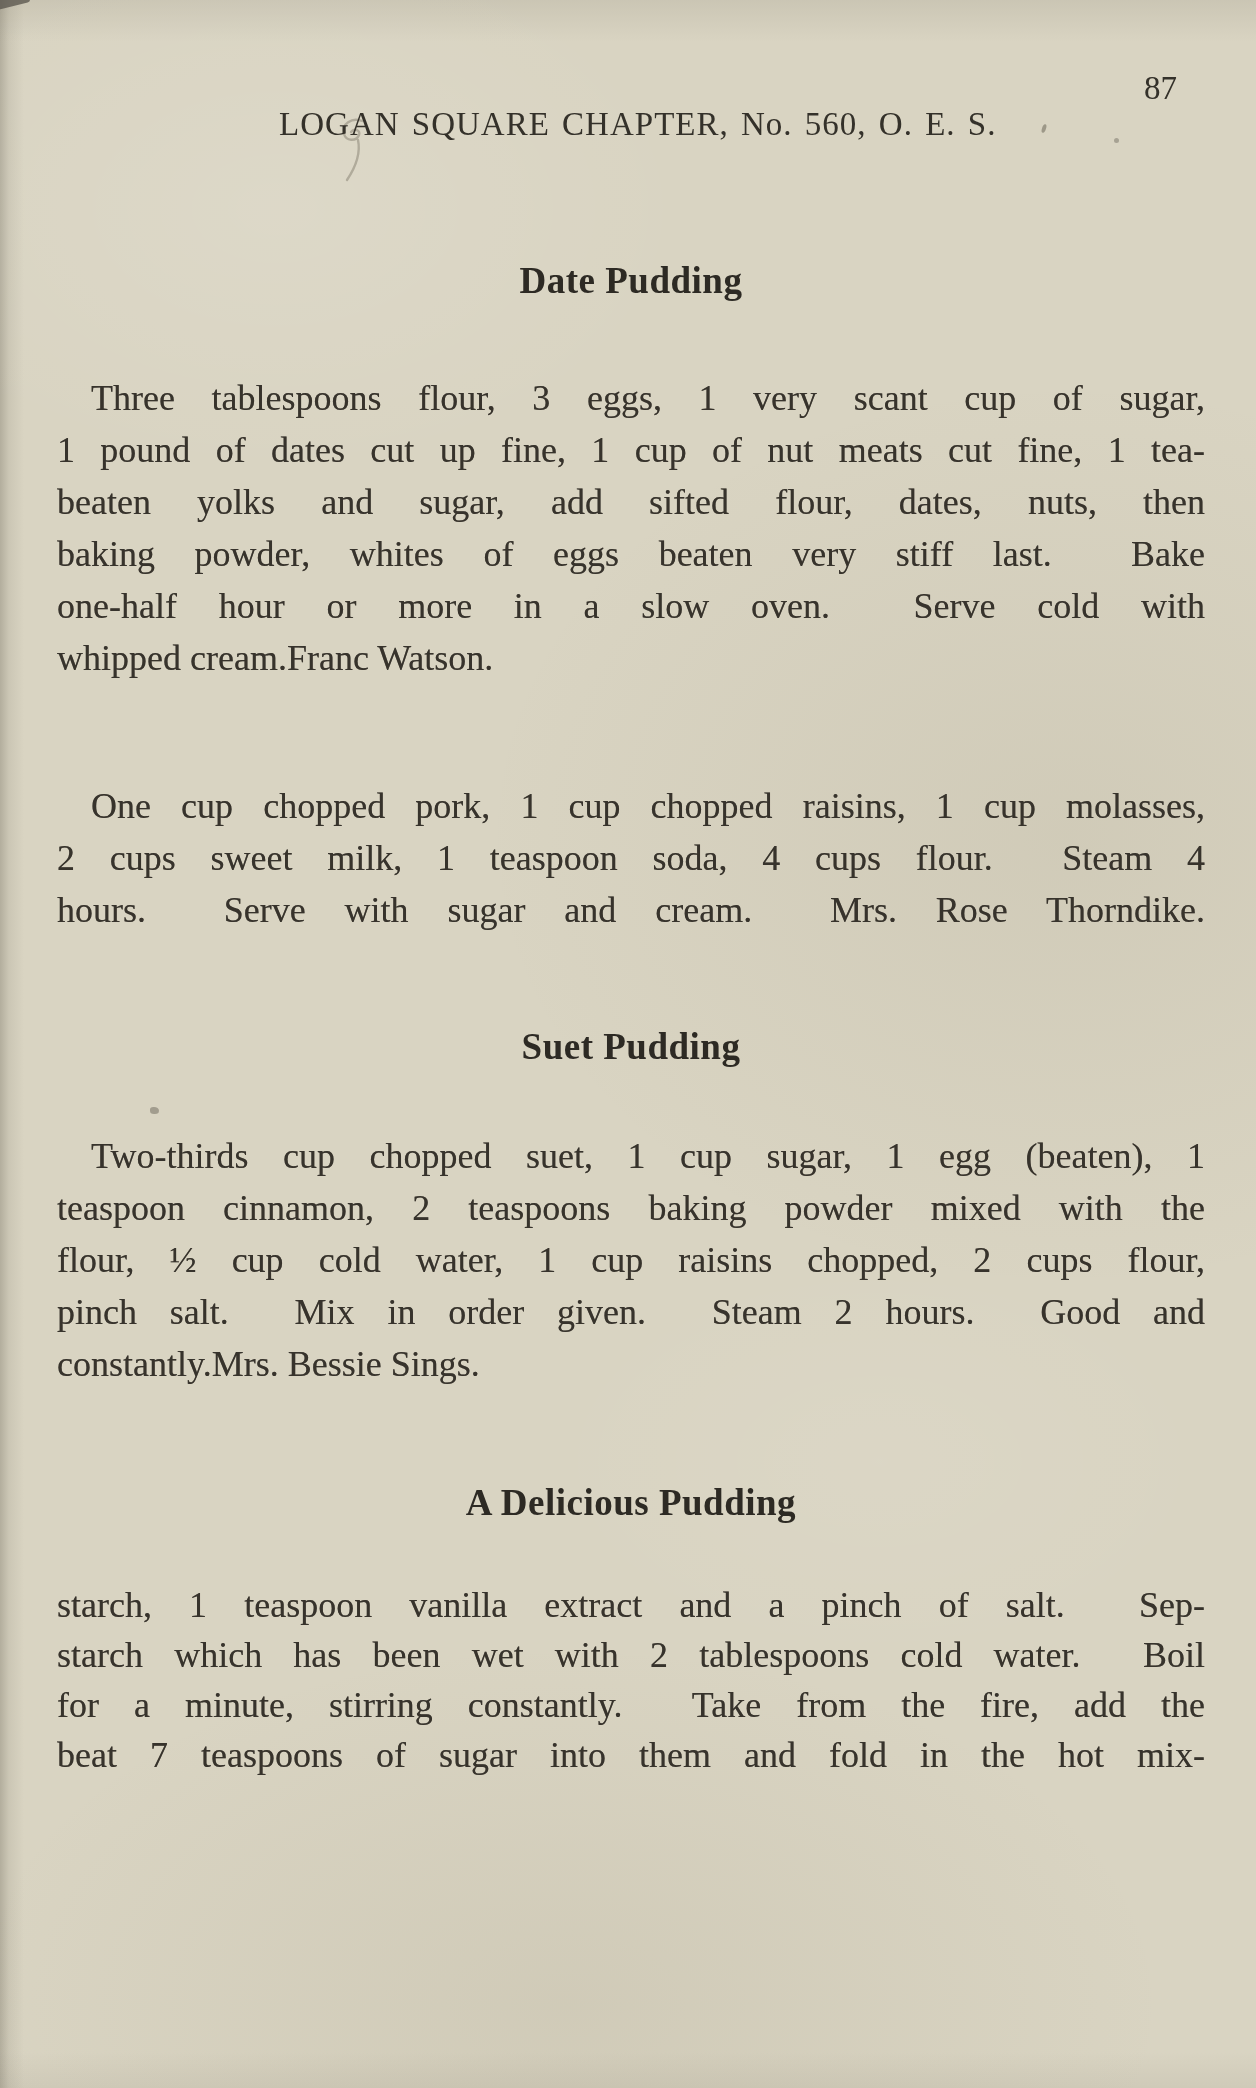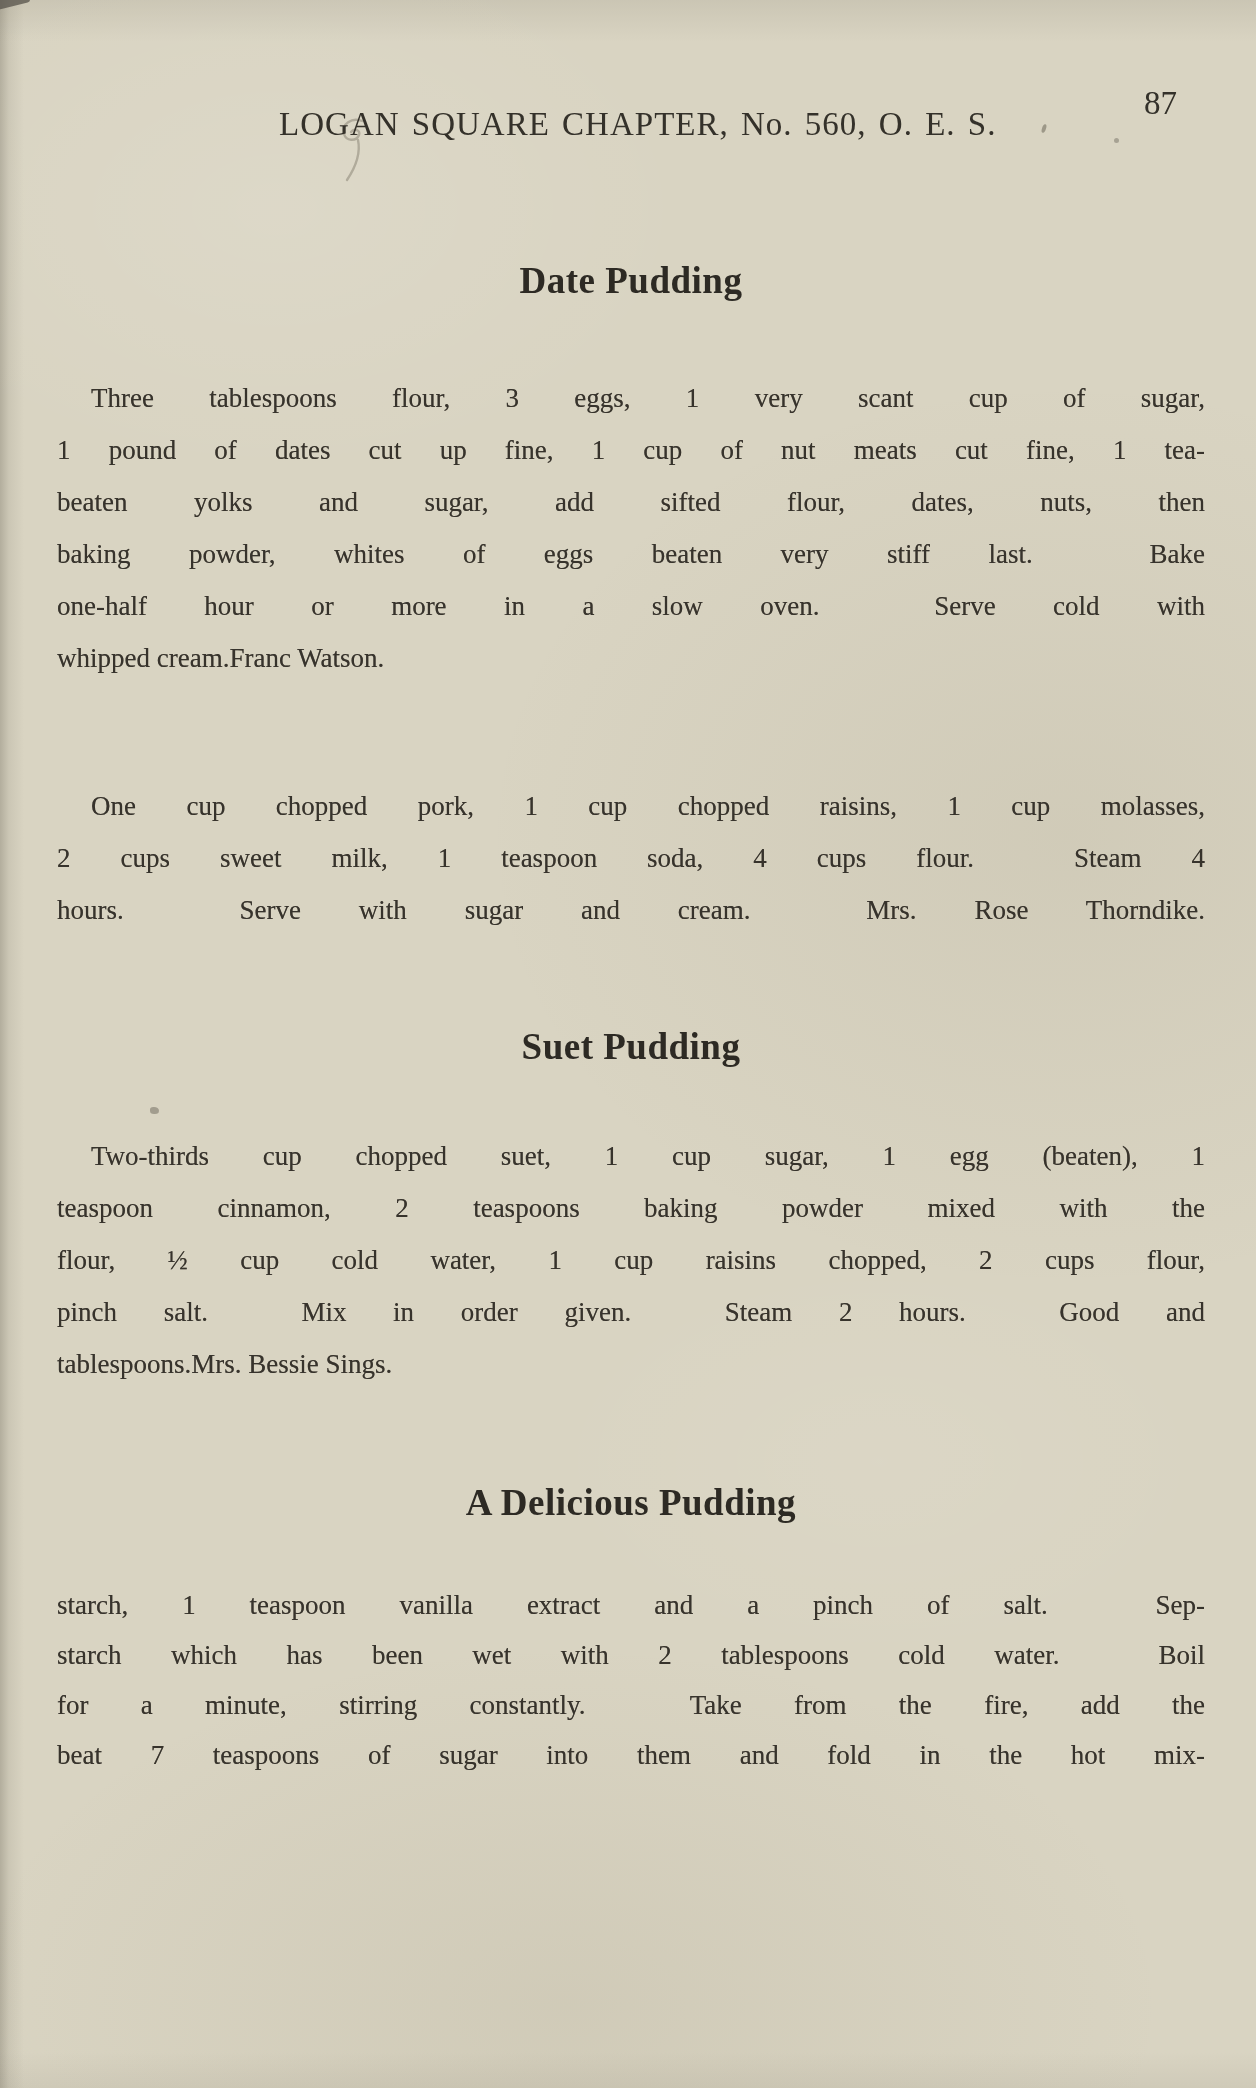--- a/index.html
+++ b/index.html
@@ -34,21 +34,21 @@
     line-height:36px;
     text-align:center;
     font-size:33px;
     letter-spacing:1px;
     word-spacing:3px;
     color:#34312a;
     white-space:pre-wrap;
   }
   .rh-title{display:inline-block;transform:translateX(-30px);}
   .rh-page{
-    position:absolute;right:28px;top:15px;
+    position:absolute;right:28px;top:0;
     letter-spacing:0;
   }
   h2.recipe-title{
     margin:0;
     text-align:center;
     font-size:37px;
     line-height:42px;
     font-weight:bold;
     letter-spacing:0.5px;
     color:var(--heading-ink);
@@ -56,21 +56,21 @@
   .sec1 h2{margin-top:46px;}
   .sec1 .para{margin-top:70px;}
   .sec2 h2{margin-top:84px;}
   .sec2 .para{margin-top:96px;}
   .sec3 h2{margin-top:90px;}
   .sec3 .para{margin-top:62px;}
   .sec4 h2{margin-top:92px;}
   .sec4 .para{margin-top:56px;}
   .para{margin:0;}
   .line{
-    font-size:27px;
+    font-size:36px;
     line-height:52px;
     white-space:pre-wrap;
     text-align:justify;
     text-align-last:justify;
     color:var(--ink);
     text-shadow:0 0 0.6px rgba(55,50,42,0.55);
   }
   .sec4 .line{line-height:50px;}
   .line.indent{text-indent:34px;}
   .line.flex-last{
@@ -139,21 +139,21 @@
     </section>
 
     <section class="recipe sec3">
       <h2 class="recipe-title">Suet Pudding</h2>
       <div class="para">
         <div class="line indent">Two-thirds cup chopped suet, 1 cup sugar, 1 egg (beaten), 1</div>
         <div class="line">teaspoon cinnamon, 2 teaspoons baking powder mixed with the</div>
         <div class="line">flour, ½ cup cold water, 1 cup raisins chopped, 2 cups flour,</div>
         <div class="line">pinch salt.  Mix in order given.  Steam 2 hours.  Good and</div>
         <div class="line flex-last">
-          <span>tablespoons.</span>
+          <span>constantly.</span>
           <span class="sig">Mrs. Bessie Sings.</span>
         </div>
       </div>
     </section>
 
     <section class="recipe sec4">
       <h2 class="recipe-title">A Delicious Pudding</h2>
       <div class="para">
         <div class="line">starch, 1 teaspoon vanilla extract and a pinch of salt.  Sep-</div>
         <div class="line">starch which has been wet with 2 tablespoons cold water.  Boil</div>

